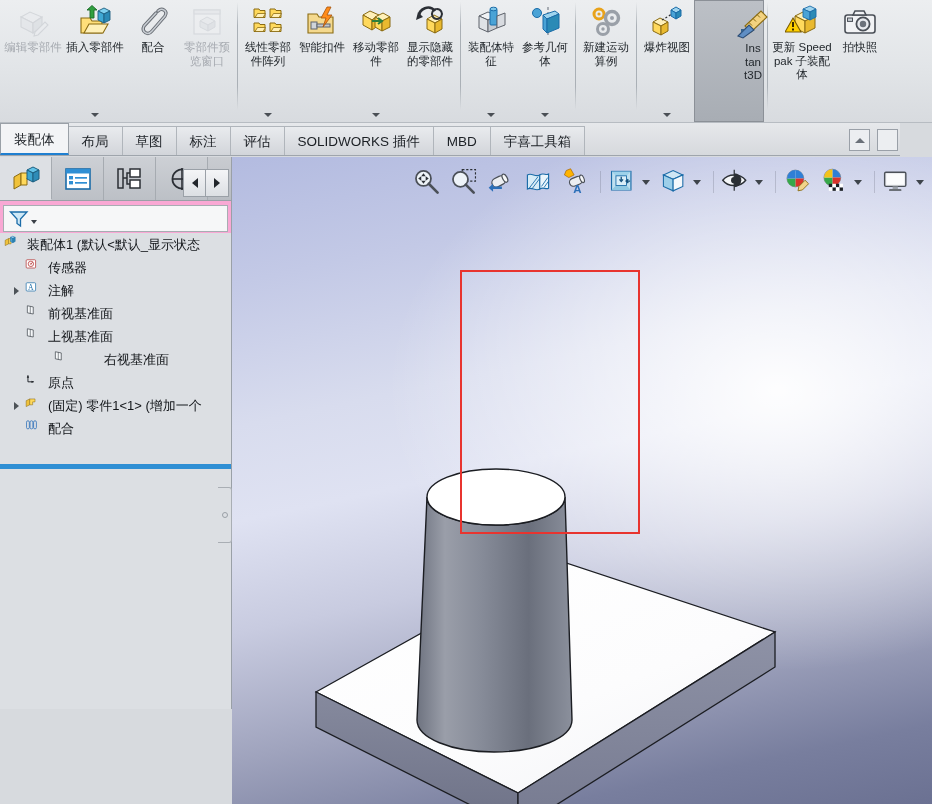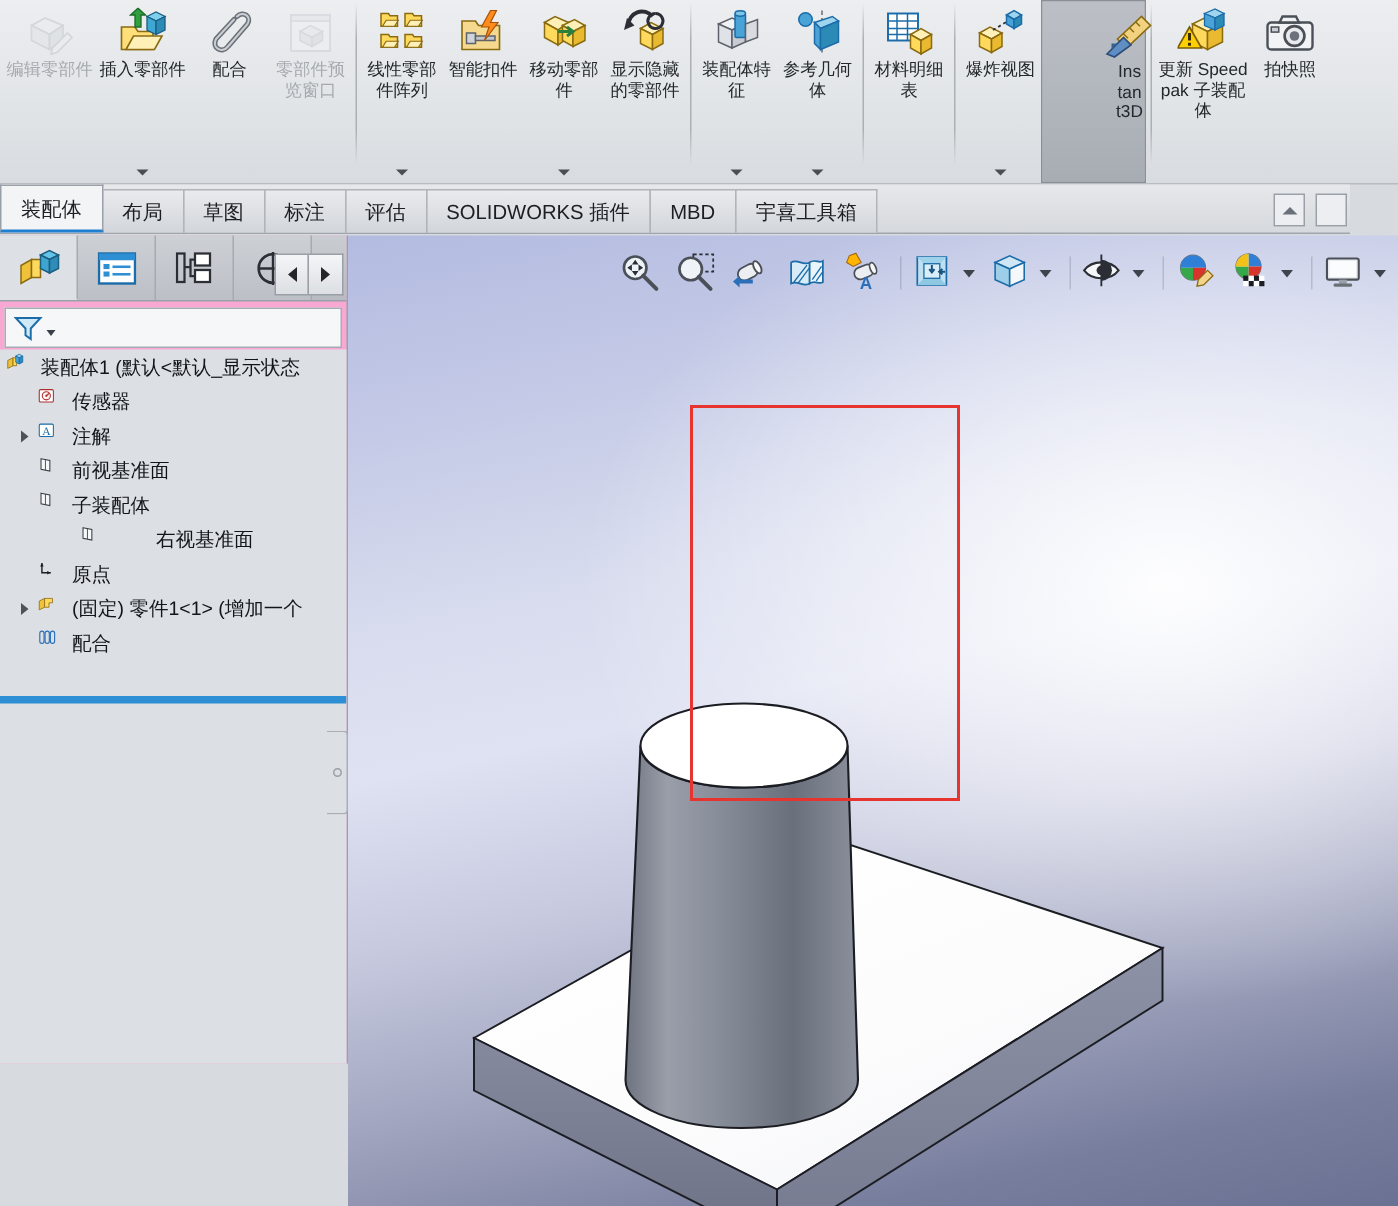--- a/index.html
+++ b/index.html
@@ -284,31 +284,28 @@
               <polygon points="19,14 31,9 31,23 19,28" fill="#2b8ab6" stroke="#1b6ca8" stroke-width="1"></polygon>
             </svg></div>
           <div class="rlabel">参考几何体</div>
           <div class="rcaret"></div>
         </div>
       </div>
       <div class="rsep"></div>
       <div class="rgroup">
         <div class="rbtn w54">
           <div class="ricon"><svg width="34" height="34" viewBox="0 0 34 34">
-              <rect x="3" y="4" width="20" height="18" fill="#fff" stroke="#1b6ca8" stroke-width="1.3"></rect>
-              <line x1="3" y1="9" x2="23" y2="9" stroke="#1b6ca8" stroke-width="1"></line>
-              <line x1="3" y1="14" x2="23" y2="14" stroke="#1b6ca8" stroke-width="1"></line>
-              <line x1="3" y1="18" x2="23" y2="18" stroke="#1b6ca8" stroke-width="1"></line>
-              <line x1="9" y1="4" x2="9" y2="22" stroke="#1b6ca8" stroke-width="1"></line>
-              <line x1="16" y1="4" x2="16" y2="22" stroke="#1b6ca8" stroke-width="1"></line>
-              <polygon points="18,18 25,14 32,18 25,22" fill="#fff0b8" stroke="#8a6b12" stroke-width="1"></polygon>
-              <polygon points="18,18 25,22 25,31 18,27" fill="#ffd95c" stroke="#8a6b12" stroke-width="1"></polygon>
-              <polygon points="25,22 32,18 32,27 25,31" fill="#e9b92f" stroke="#8a6b12" stroke-width="1"></polygon>
-            </svg></div>
-          <div class="rlabel">材料明细表</div>
+              <circle cx="10" cy="9" r="5" fill="none" stroke="#e8a21a" stroke-width="3"></circle>
+              <circle cx="10" cy="9" r="1.6" fill="#e8a21a"></circle>
+              <circle cx="23" cy="13" r="6.5" fill="none" stroke="#9aa0a8" stroke-width="3.4"></circle>
+              <circle cx="23" cy="13" r="2" fill="#9aa0a8"></circle>
+              <circle cx="14" cy="24" r="5.5" fill="none" stroke="#9aa0a8" stroke-width="3"></circle>
+              <circle cx="14" cy="24" r="1.7" fill="#9aa0a8"></circle>
+            </svg></div>
+          <div class="rlabel">新建运动算例</div>
         </div>
       </div>
       <div class="rsep"></div>
       <div class="rgroup">
         <div class="rbtn w54">
           <div class="ricon"><svg width="34" height="34" viewBox="0 0 34 34">
               <polygon points="3,17 10,13 18,17 11,21" fill="#fff0b8" stroke="#8a6b12" stroke-width="1"></polygon>
               <polygon points="3,17 11,21 11,30 3,26" fill="#ffd95c" stroke="#8a6b12" stroke-width="1"></polygon>
               <polygon points="11,21 18,17 18,26 11,30" fill="#e9b92f" stroke="#8a6b12" stroke-width="1"></polygon>
               <polygon points="21,5 26,2 31,5 26,8" fill="#9fd4ee" stroke="#1b6ca8" stroke-width="1"></polygon>
@@ -480,21 +477,21 @@
           <span class="tlabel">前视基准面</span>
         </div>
         <div class="trow" style="padding-left: 8px;">
           <span class="texp"></span>
           <span class="ticon">
             <svg width="20" height="20" viewBox="0 0 34 34">
               <polygon points="4,3 14,5 14,17 4,15" fill="#f6f8fa" stroke="#3a4047" stroke-width="1.2"></polygon>
               <line x1="9" y1="4" x2="9" y2="16" stroke="#3a4047" stroke-width="1"></line>
             </svg>
           </span>
-          <span class="tlabel">子装配体</span>
+          <span class="tlabel">上视基准面</span>
         </div>
         <div class="trow" style="padding-left: 8px; gap: 28px;">
           <span class="texp"></span>
           <span class="ticon">
             <svg width="20" height="20" viewBox="0 0 34 34">
               <polygon points="4,3 14,5 14,17 4,15" fill="#f6f8fa" stroke="#3a4047" stroke-width="1.2"></polygon>
               <line x1="9" y1="4" x2="9" y2="16" stroke="#3a4047" stroke-width="1"></line>
             </svg>
           </span>
           <span class="tlabel">右视基准面</span>

